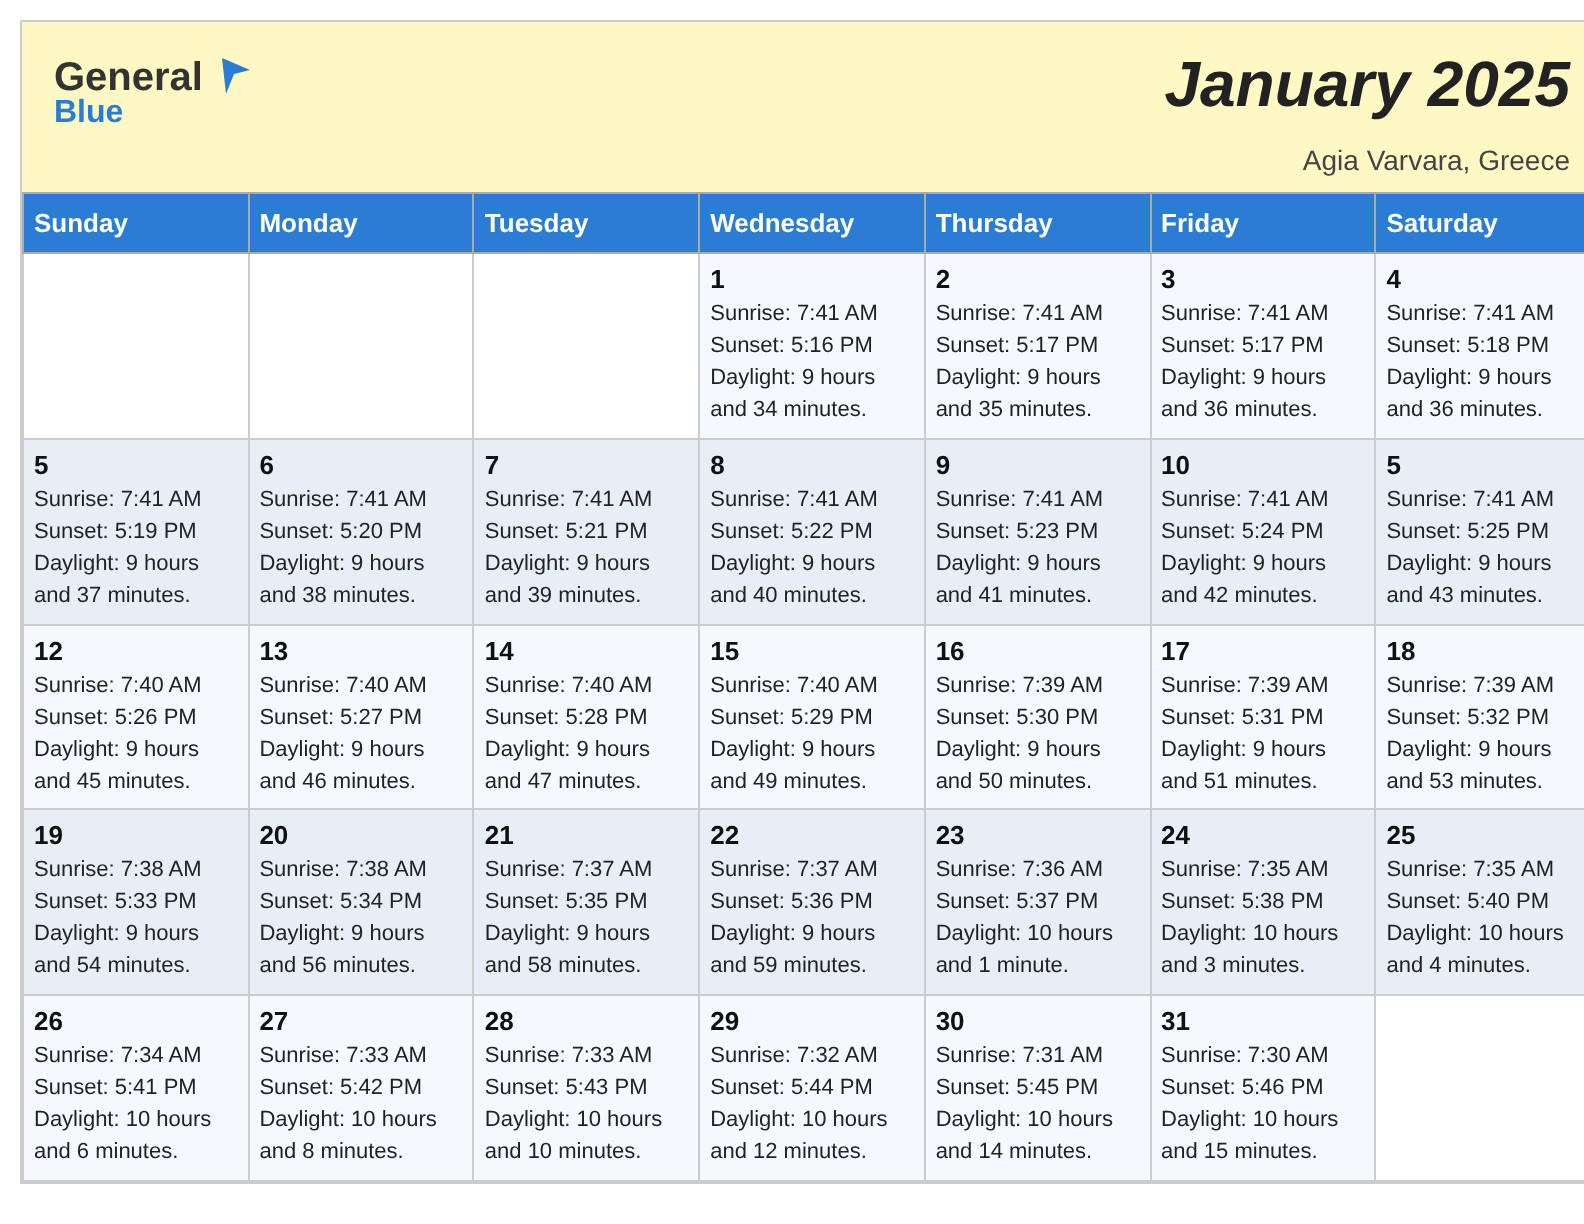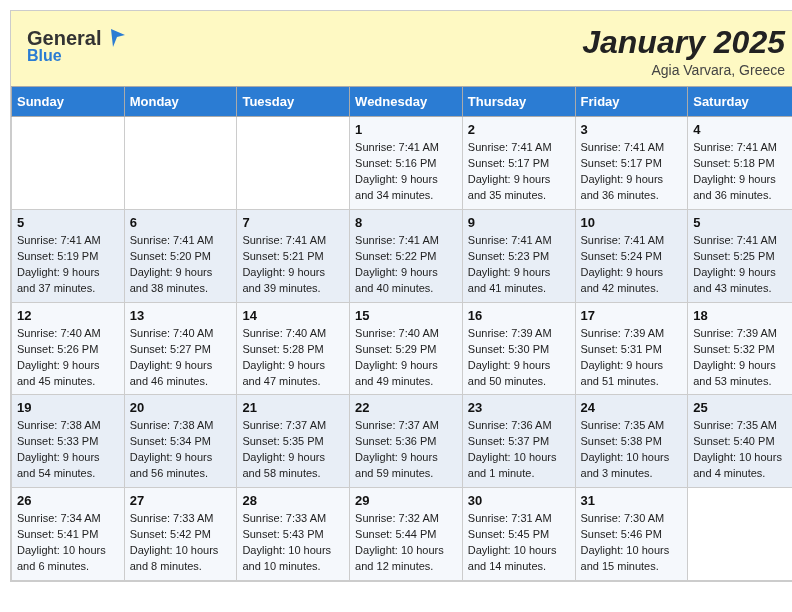--- a/index.html
+++ b/index.html
@@ -34,21 +34,21 @@
       font-size: 32px;
       font-weight: bold;
       color: #222;
       line-height: 1.1;
       font-style: italic;
     }
     .title-block h2 {
       font-size: 14px;
       font-weight: normal;
       color: #444;
-      margin-top: 2px;
+      margin-top: 12px;
     }
     .calendar {
       width: 100%;
       border-collapse: collapse;
       padding-left: 44px;
     }
     .calendar th {
       background-color: #2b7cd3;
       color: #fff;
       font-size: 13px;

